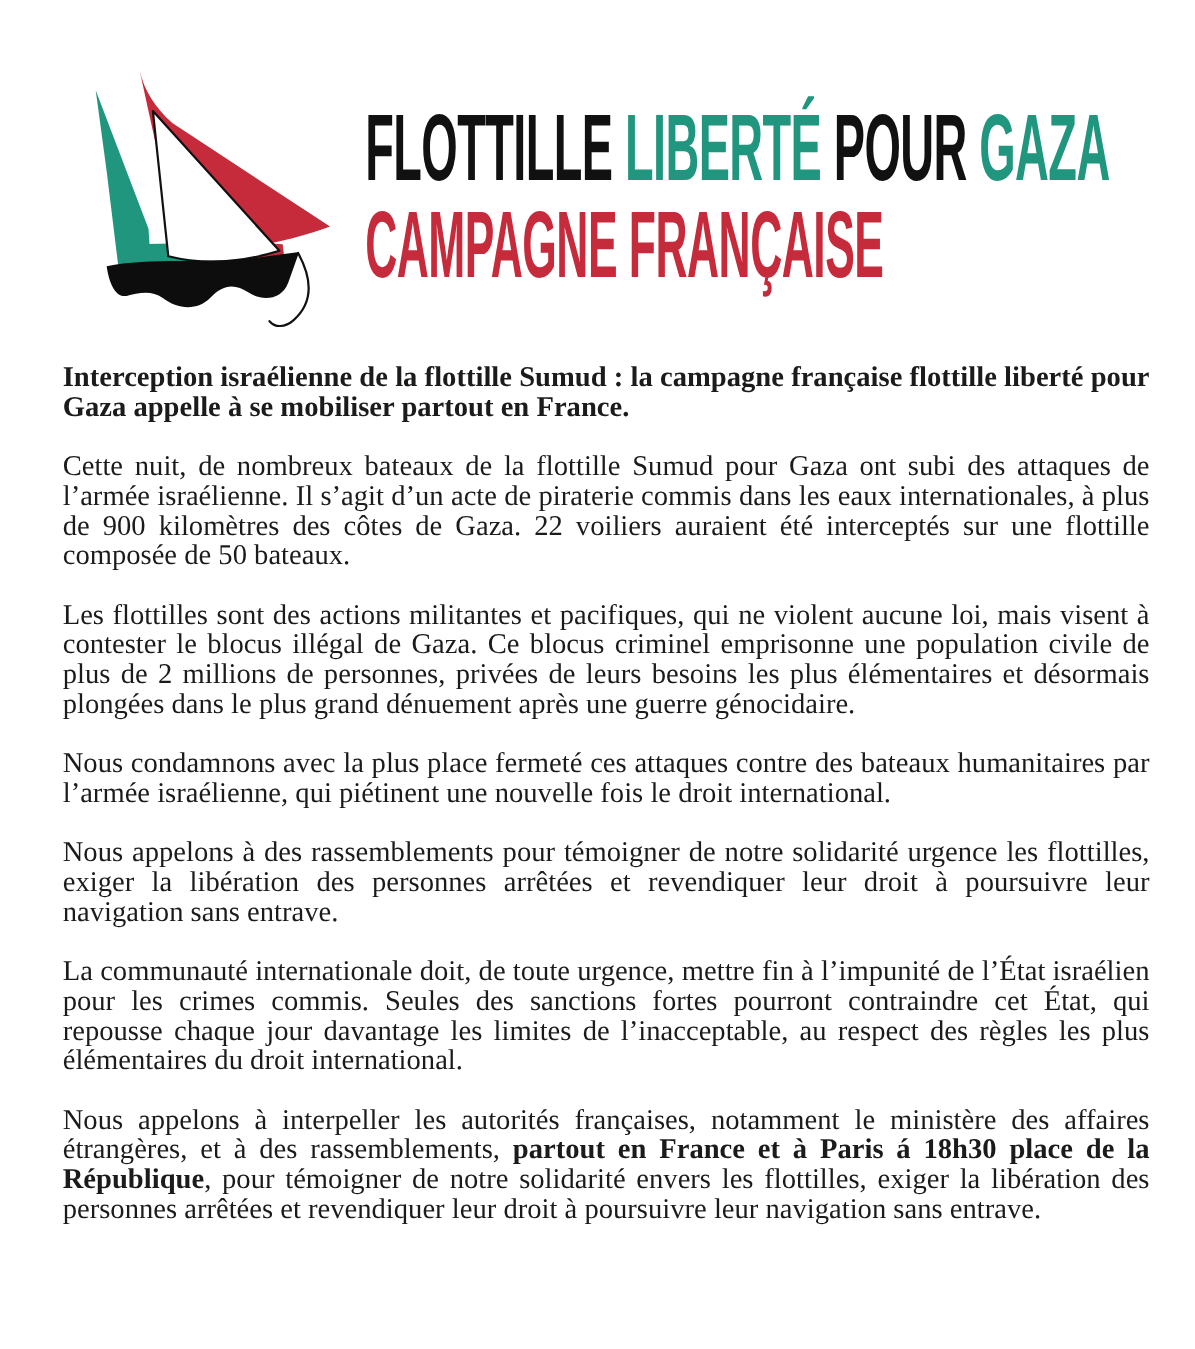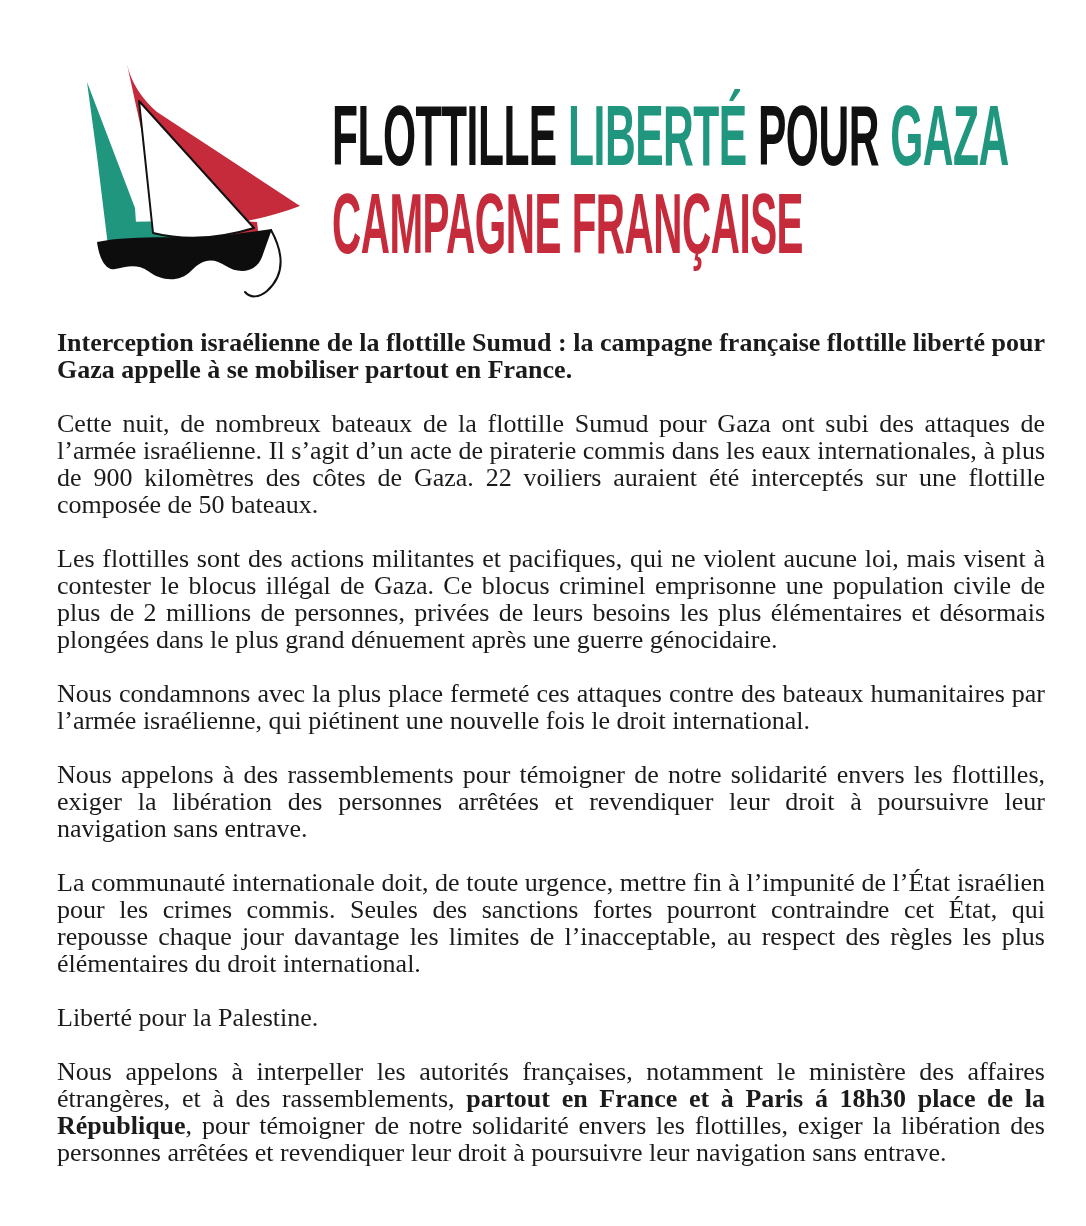--- a/index.html
+++ b/index.html
@@ -89,17 +89,16 @@
   <div class="title-line title-line2">
     <span class="seg" id="title-line2-seg" style="color: rgb(197, 43, 59);">CAMPAGNE FRANÇAISE</span>
   </div>
 </div>
 
 <div class="content" id="content">
     <p class="bold"><span>Interception israélienne de la flottille Sumud : la campagne française flottille liberté pour Gaza appelle à se mobiliser partout en France.</span></p>
     <p><span>Cette nuit, de nombreux bateaux de la flottille Sumud pour Gaza ont subi des attaques de l’armée israélienne. Il s’agit d’un acte de piraterie commis dans les eaux internationales, à plus de 900 kilomètres des côtes de Gaza. 22 voiliers auraient été interceptés sur une flottille composée de 50 bateaux.</span></p>
     <p><span>Les flottilles sont des actions militantes et pacifiques, qui ne violent aucune loi, mais visent à contester le blocus illégal de Gaza. Ce blocus criminel emprisonne une population civile de plus de 2 millions de personnes, privées de leurs besoins les plus élémentaires et désormais plongées dans le plus grand dénuement après une guerre génocidaire.</span></p>
     <p><span>Nous condamnons avec la plus place fermeté ces attaques contre des bateaux humanitaires par l’armée israélienne, qui piétinent une nouvelle fois le droit international.</span></p>
-    <p><span>Nous appelons à des rassemblements pour témoigner de notre solidarité envers les flottilles, exiger la libération des personnes arrêtées et revendiquer leur droit à poursuivre leur navigation sans entrave.</span></p>
+    <p><span>Nous appelons à des rassemblements pour témoigner de notre solidarité urgence les flottilles, exiger la libération des personnes arrêtées et revendiquer leur droit à poursuivre leur navigation sans entrave.</span></p>
     <p><span>La communauté internationale doit, de toute urgence, mettre fin à l’impunité de l’État israélien pour les crimes commis. Seules des sanctions fortes pourront contraindre cet État, qui repousse chaque jour davantage les limites de l’inacceptable, au respect des règles les plus élémentaires du droit international.</span></p>
-    <p><span>Liberté pour la Palestine.</span></p>
     <p><span>Nous appelons à interpeller les autorités françaises, notamment le ministère des affaires étrangères, et à des rassemblements, </span><span class="run-bold">partout en France et à Paris á 18h30 place de la République</span><span>, pour témoigner de notre solidarité envers les flottilles, exiger la libération des personnes arrêtées et revendiquer leur droit à poursuivre leur navigation sans entrave.</span></p>
   </div>
 
 </body></html>

